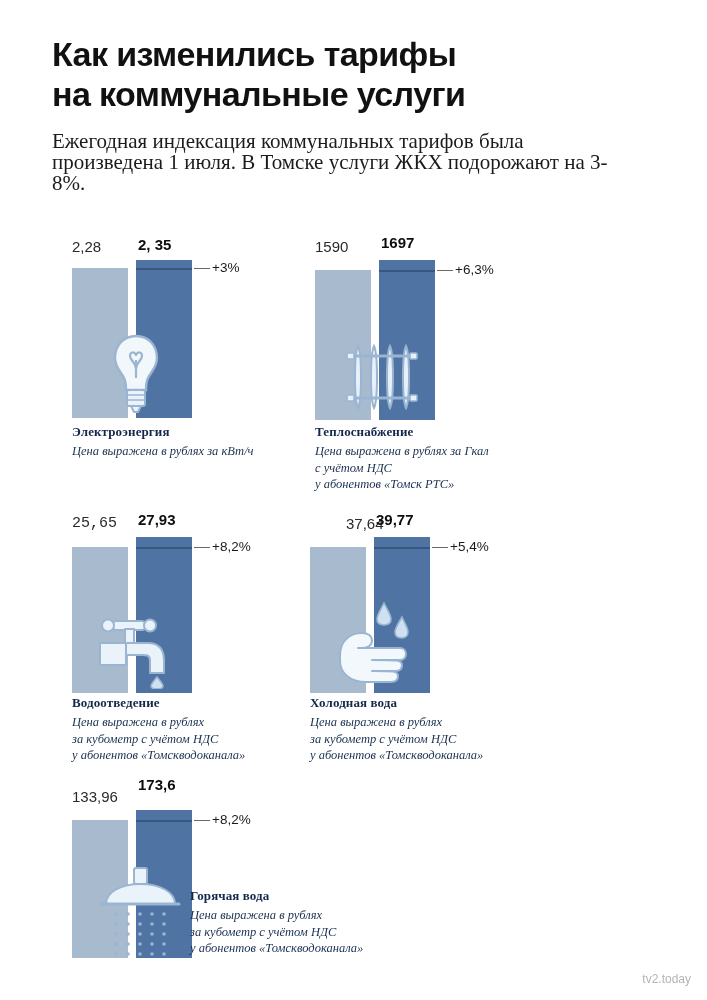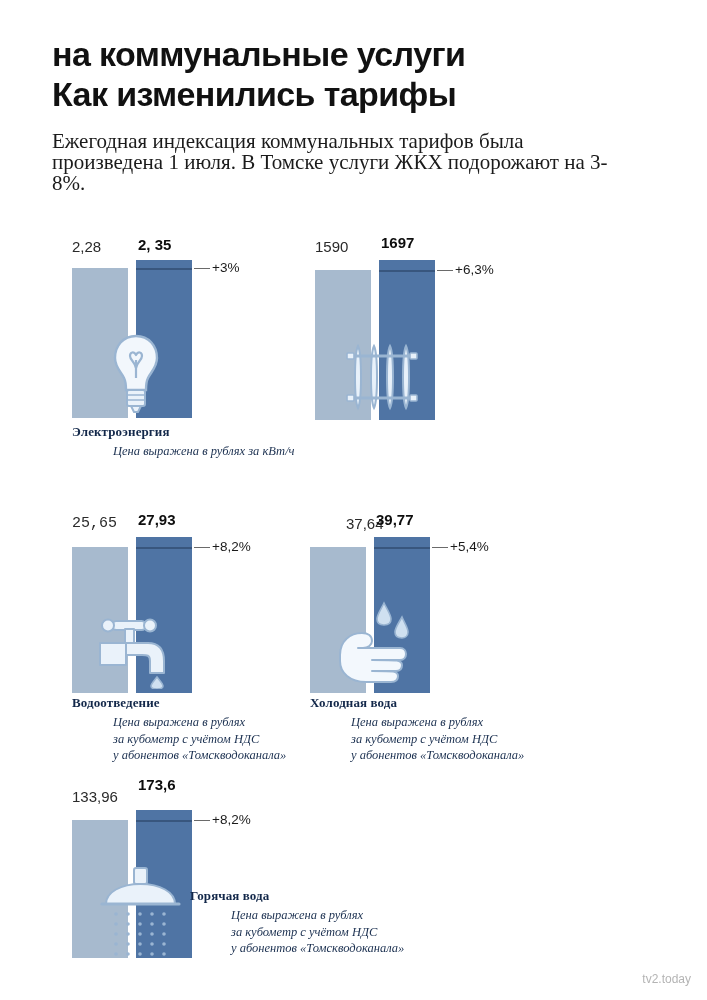--- a/index.html
+++ b/index.html
@@ -77,39 +77,38 @@
   
   .cap{ position:absolute; white-space:nowrap;font-family:Liberation Serif, serif; }
   .cap-title{
     font-size:13px; font-weight:bold; color:#13284a;
     letter-spacing:0.1px;
   }
   .cap-sub{
     font-size:12.5px; font-style:italic; color:#1b3050;
     line-height:16.5px;
     margin-top:3px;
-    margin-left:41px;
   }
 
   
   .icon{ position:absolute; bottom:0; }
 
   #watermark{
     position:absolute; right:16px; bottom:14px;
     font-size:12px; color:#b4b4b4;
   }
 </style>
 </head>
 <body>
 
 <div id="page">
 
   <div id="header">
+    <div class="title">Как изменились тарифы</div>
     <div class="title">на коммунальные услуги</div>
-    <div class="title">Как изменились тарифы</div>
   </div>
 
   <div id="intro1" class="intro">Ежегодная индексация коммунальных тарифов была произведена 1 июля. В Томске услуги ЖКХ подорожают на 3-8%.</div>
 
   <div class="block" style="left:72px; top:238px;">
     <div class="val val-old" style="left:0px; top:0px;">2,28</div>
     <div class="val val-new" style="left:66px; top:-2px;">2, 35</div>
 
     <div class="bars" style="position:absolute; left:0; top:22px; width:140px; height:158px;">
       <div class="bar bar-old" style="height:150px;"></div>
@@ -165,20 +164,26 @@
             <rect x="65" y="53" width="7" height="6" rx="1"></rect>
           </g>
         </svg>
       </span>
     </div>
 
     <div class="leader" style="left:122px; top:32px;"></div>
     <div class="pct" style="left:140px; top:24px;">+6,3%</div>
   </div>
 
+  <div class="cap" style="left:315px; top:424px;">
+    <div class="cap-title">Теплоснабжение</div>
+    <div class="cap-sub" style="white-space:pre;">Цена выражена в рублях за Гкал
+с учётом НДС
+у абонентов «Томск РТС»</div>
+  </div>
 
   <div class="block" style="left:72px; top:515px;">
     <div class="val val-old" style="left:0px; top:0px;font-family:Liberation Mono, monospace;">25,65</div>
     <div class="val val-new" style="left:66px; top:-4px;">27,93</div>
 
     <div class="bars" style="position:absolute; left:0; top:22px; width:140px; height:156px;">
       <div class="bar bar-old" style="height:146px;"></div>
       <div class="bar bar-new" style="height:156px;"></div>
       <div class="old-level" style="top:10px;"></div>
 

